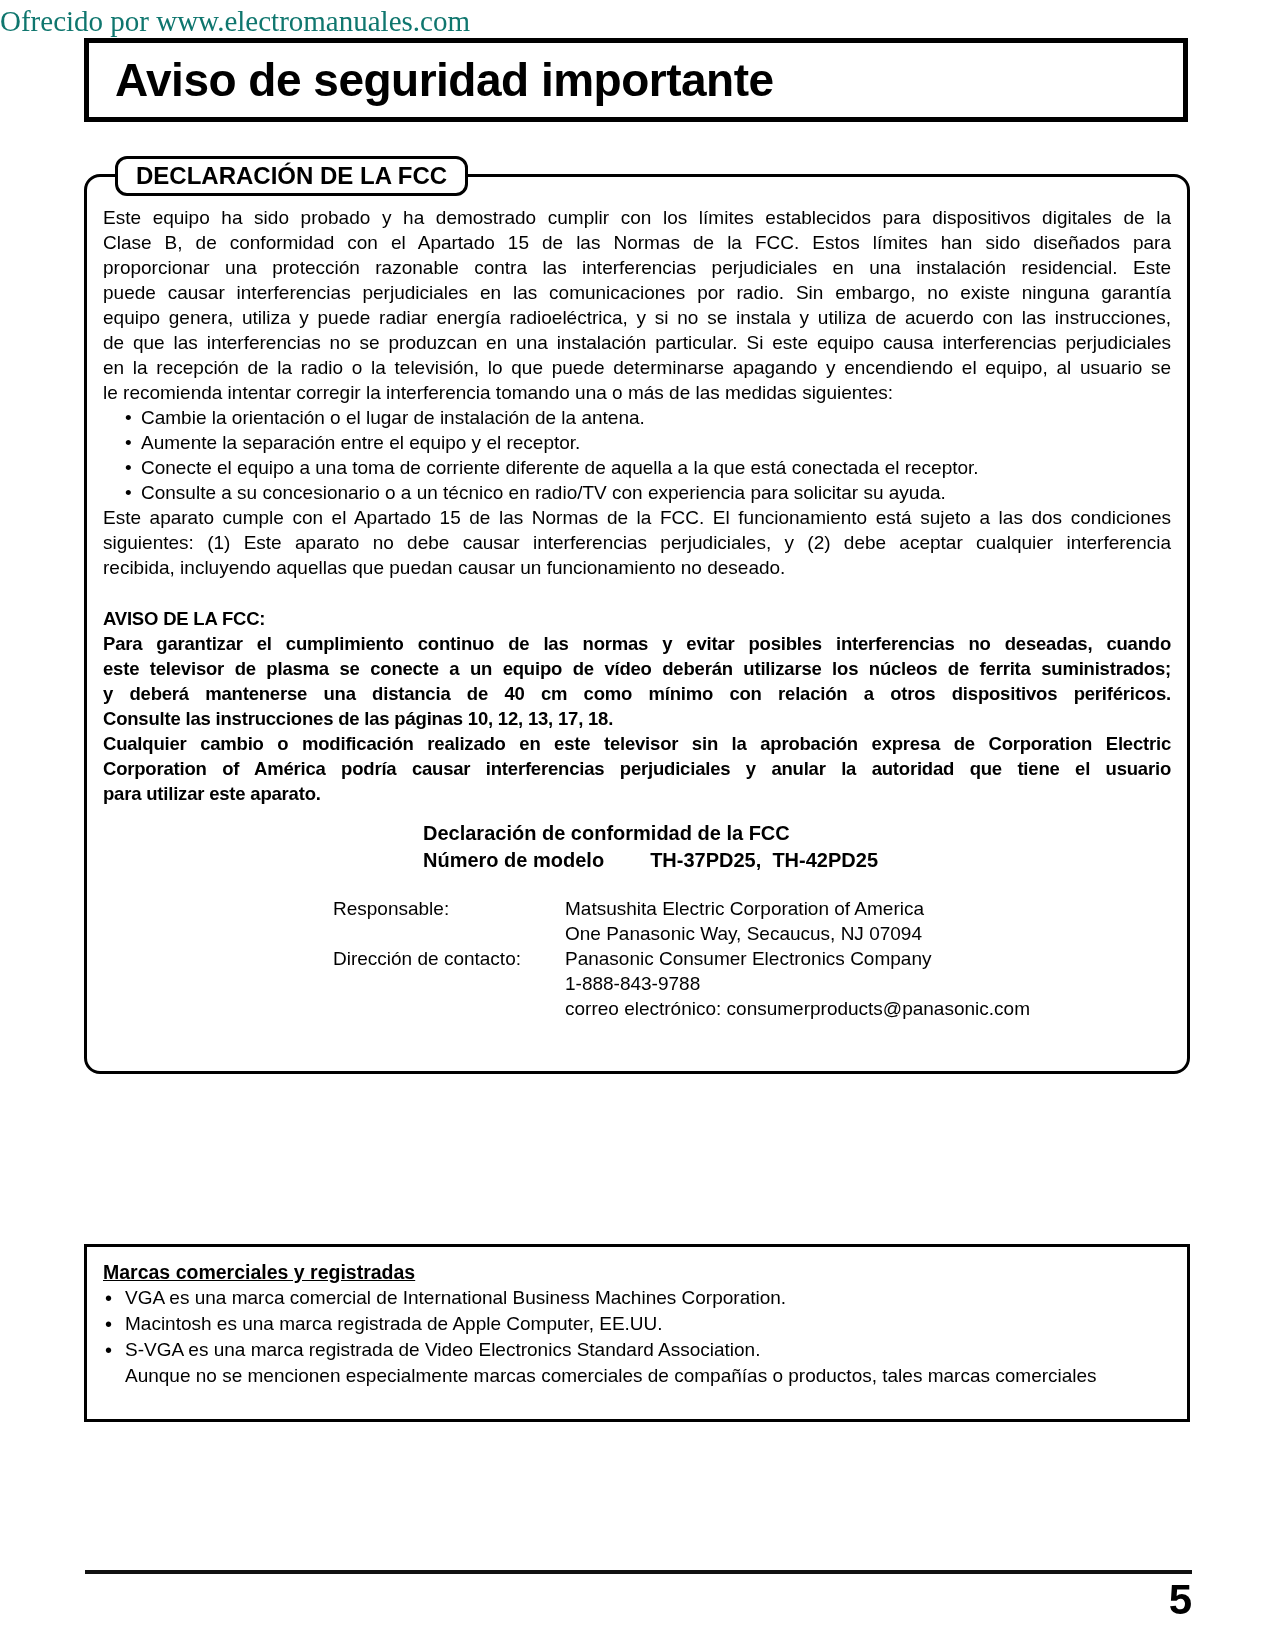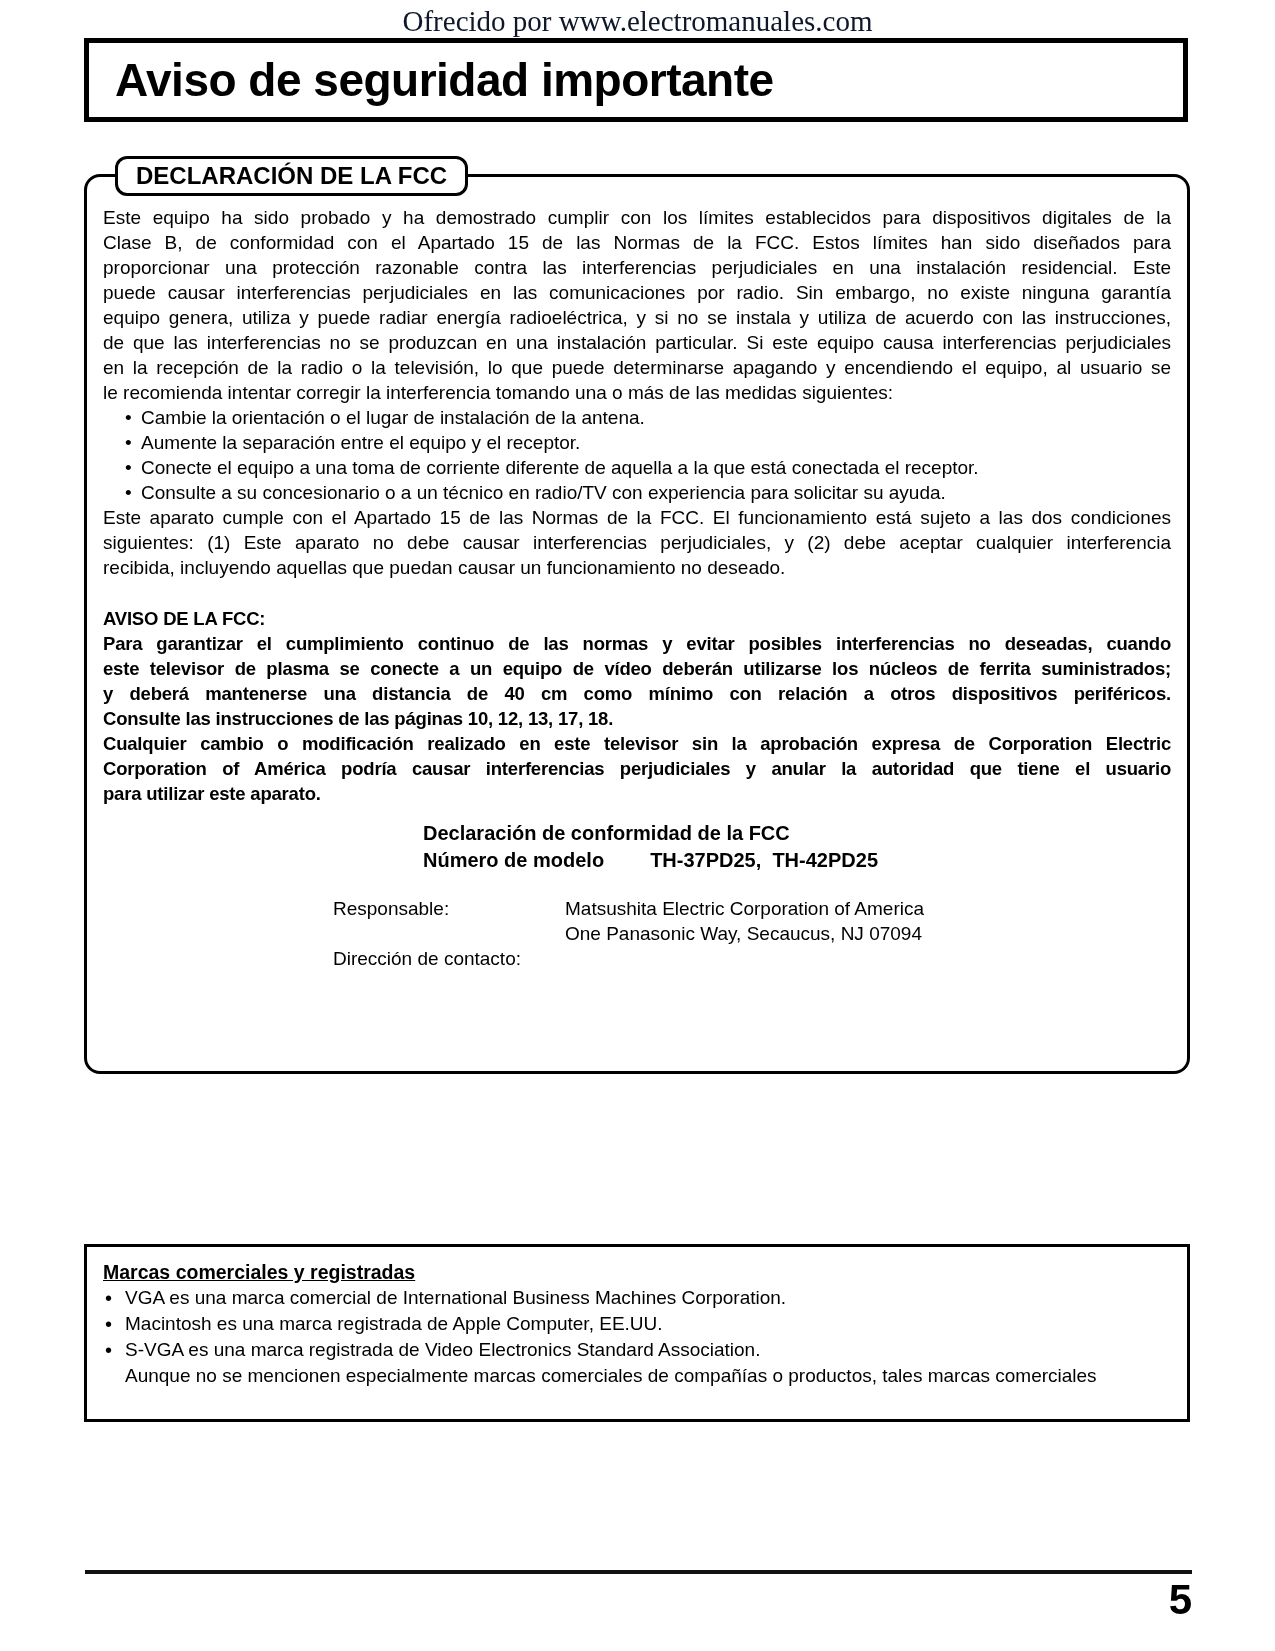--- a/index.html
+++ b/index.html
@@ -3,22 +3,22 @@
 <meta charset="utf-8">
 <style>
   * { margin:0; padding:0; box-sizing:border-box; }
   html,body { background:#ffffff; }
   body {
     width:1275px; height:1651px;
     color:#000; font-family:"Liberation Sans", sans-serif;
     overflow:hidden; position:relative;
   }
   .header-line {
-    margin-top:4px; height:34px; text-align:center;
-    font-family:"Liberation Serif", serif; font-size:29px; line-height:34px; color:#0f172a;
+    margin-top:4px; height:34px; text-align:left;
+    font-family:"Liberation Serif", serif; font-size:29px; line-height:34px; color:#0f766e;
   }
   .title-box {
     margin-left:84px; width:1104px; height:84px;
     border:5px solid #000; background:#fff;
     display:flex; align-items:center; padding-left:26px;
   }
   .title-box h1 { font-size:46px; font-weight:bold; letter-spacing:-0.5px; }
 
   .fcc-box {
     position:relative; margin-top:52px; margin-left:84px;
@@ -146,20 +146,25 @@
   <div class="contact">
       <div class="c-row">
         <div class="c-label">Responsable:</div>
         <div class="c-vals">
           <div>Matsushita Electric Corporation of America</div>
           <div>One Panasonic Way, Secaucus, NJ 07094</div>
         </div>
       </div>
       <div class="c-row">
         <div class="c-label">Dirección de contacto:</div>
+        <div class="c-vals">
+          <div>Panasonic Consumer Electronics Company</div>
+          <div>1-888-843-9788</div>
+          <div>correo electrónico: consumerproducts@panasonic.com</div>
+        </div>
       </div>
     </div>
 </div>
 
 <div class="tm-box">
   <div class="tm-title">Marcas comerciales y registradas</div>
   <div>
       <div class="b-row">
         <span class="bullet">•</span>
         <span class="b-text">VGA es una marca comercial de International Business Machines Corporation.</span>

